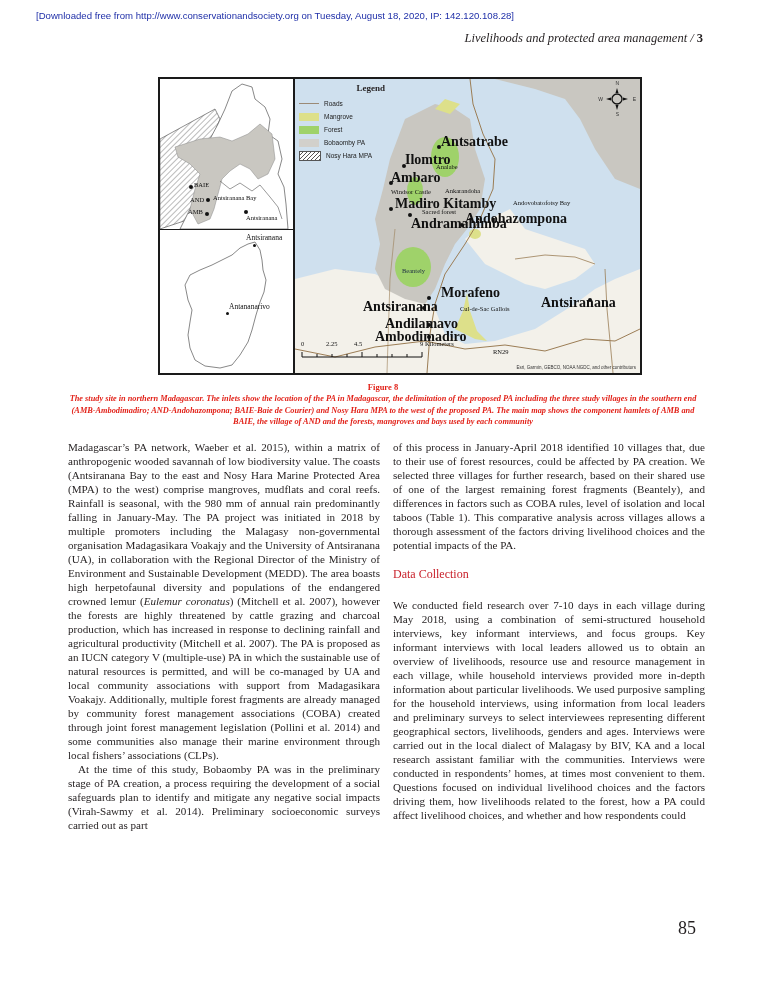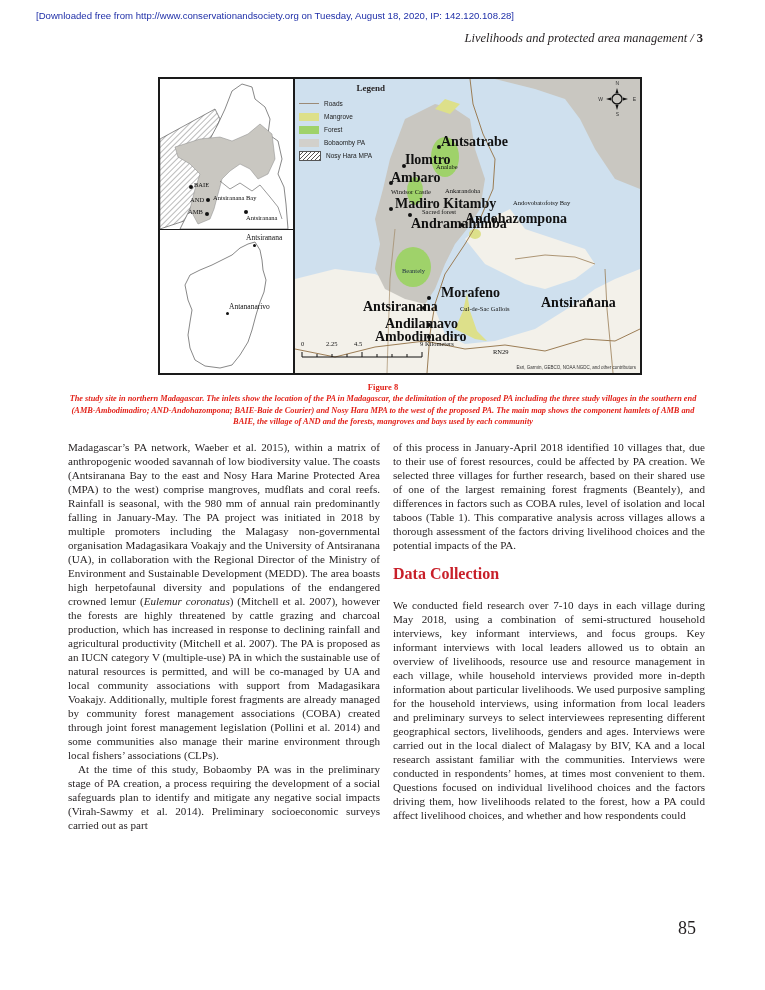--- a/index.html
+++ b/index.html
@@ -49,21 +49,21 @@
 
   .column {
     position: absolute; top: 440px; width: 312px; font-size: 11.1px; line-height: 14px;
     text-align: justify; color: #231f20;
   }
   .col-left { left: 68px; }
   .col-right { left: 393px; }
   .column p { margin: 0; }
   .indent { text-indent: 10px; }
   .section-heading {
-    color: #c8202a; font-weight: bold; font-size: 16px; margin: 15px 0 17px 0 !important;
+    color: #c8202a; font-weight: normal; font-size: 12px; margin: 15px 0 17px 0 !important;
   }
   .page-number { position: absolute; left: 678px; top: 918px; font-size: 18px; color: #231f20; }
   i { font-style: italic; }
 </style>
 </head>
 <body>
 
 <div class="download-note">[Downloaded free from http://www.conservationandsociety.org on Tuesday, August 18, 2020, IP: 142.120.108.28]</div>
 
 <div class="running-head"><span>Livelihoods and protected area management /</span><b>3</b></div>

